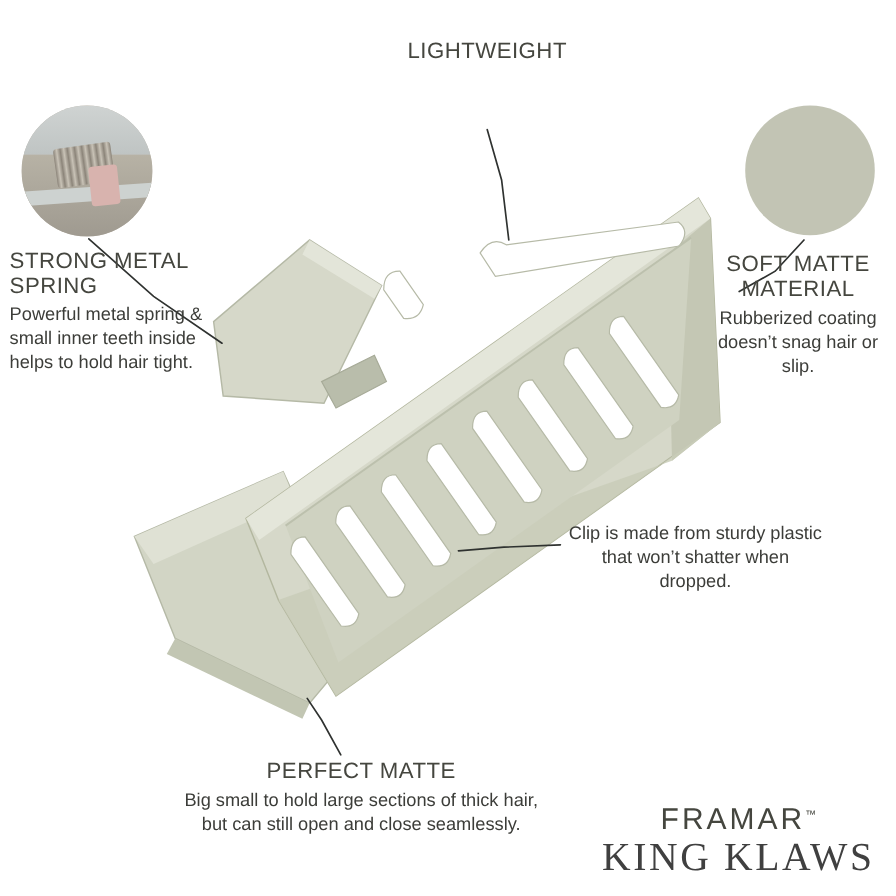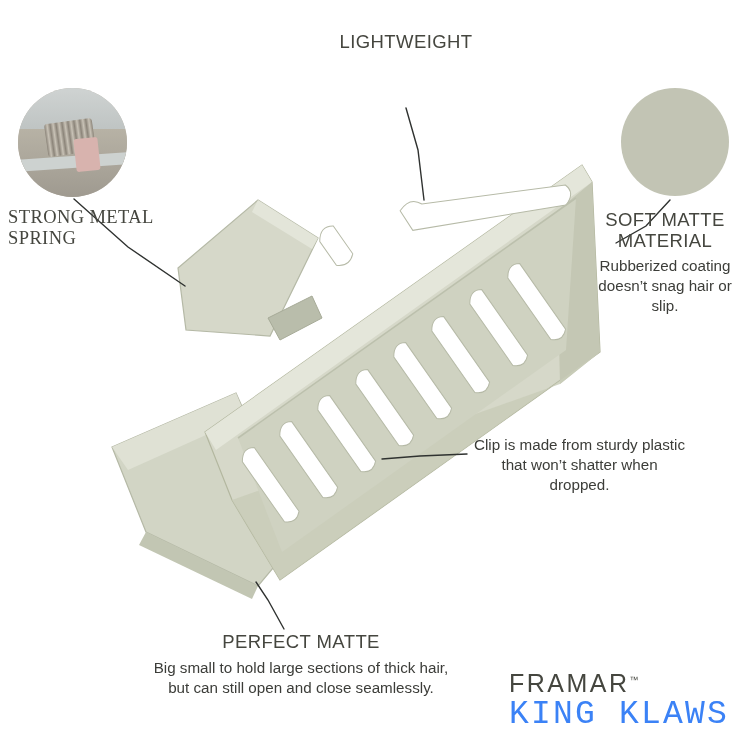--- a/index.html
+++ b/index.html
@@ -45,21 +45,21 @@
     line-height: 1.31;
     color: #3c3d39;
     margin: 0;
     font-weight: 400;
   }
   .callout.align-left  { text-align: left; }
   .callout.align-center{ text-align: center; }
 
   
   #callout-lightweight   { left: 292px; top: 32px;  width: 228px; }
-  #callout-strong-spring { left: 8px;   top: 207px; width: 175px; font-family: Liberation Serif, serif; }
+  #callout-strong-spring { left: 8px;   top: 207px; width: 175px; }
   #callout-soft-matte    { left: 596px; top: 210px; width: 138px; }
   #callout-durable       { left: 472px; top: 435px; width: 215px; }
   #callout-perfect-size  { left: 146px; top: 632px; width: 310px; }
 
   
   .circle {
     position: absolute;
     border-radius: 50%;
     overflow: hidden;
   }
@@ -105,40 +105,40 @@
     left: 0; top: 0;
     width: 747px; height: 747px;
     pointer-events: none;
   }
 
   
   #brand {
     position: absolute;
     right: 18px;
     bottom: 14px;
-    text-align: left;
+    text-align: center;
   }
   #brand .brand-framar {
     font-family: "Liberation Sans", sans-serif;
     font-size: 25px;
     letter-spacing: 2.5px;
     color: #45463f;
     line-height: 1;
     margin: 0;
   }
   #brand .brand-tm {
     font-size: 9px;
     vertical-align: super;
     letter-spacing: 0;
   }
   #brand .brand-king {
-    font-family: Liberation Mono, monospace;
+    font-family: Liberation Serif, serif;
     font-size: 33px;
     letter-spacing: 2.2px;
-    color: #3b82f6;
+    color: #404040;
     line-height: 1.05;
     margin: 2px 0 0 0;
   }
 </style>
 </head>
 <body>
 
 <div id="infographic">
 
   <svg class="product-layer" viewBox="0 0 747 747">
@@ -208,20 +208,21 @@
   </div>
 
   <div class="circle" id="matte-swatch"></div>
 
   <div class="callout align-center" id="callout-lightweight">
     <p class="c-title">LIGHTWEIGHT</p>
   </div>
 
   <div class="callout align-left" id="callout-strong-spring">
     <p class="c-title">STRONG METAL SPRING</p>
+    <p class="c-body">Powerful metal spring &amp; small inner teeth inside helps to hold hair tight.</p>
   </div>
 
   <div class="callout align-center" id="callout-soft-matte">
     <p class="c-title">SOFT MATTE MATERIAL</p>
     <p class="c-body">Rubberized coating doesn’t snag hair or slip.</p>
   </div>
 
   <div class="callout align-center" id="callout-durable">
     <p class="c-body">Clip is made from sturdy plastic that won’t shatter when dropped.</p>
   </div>

